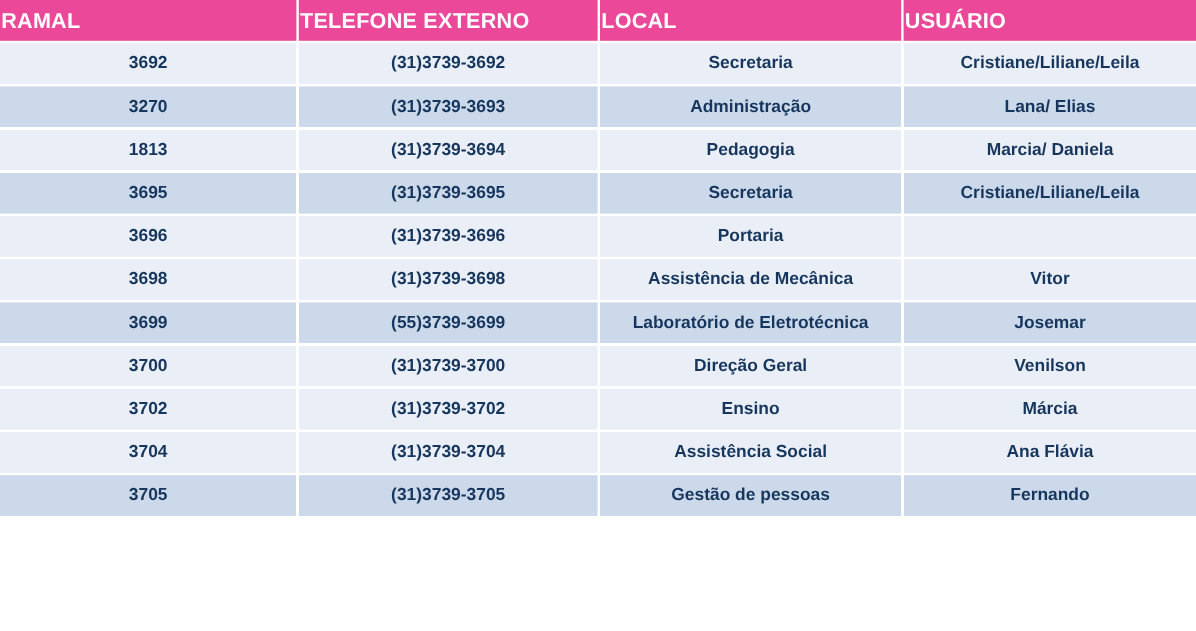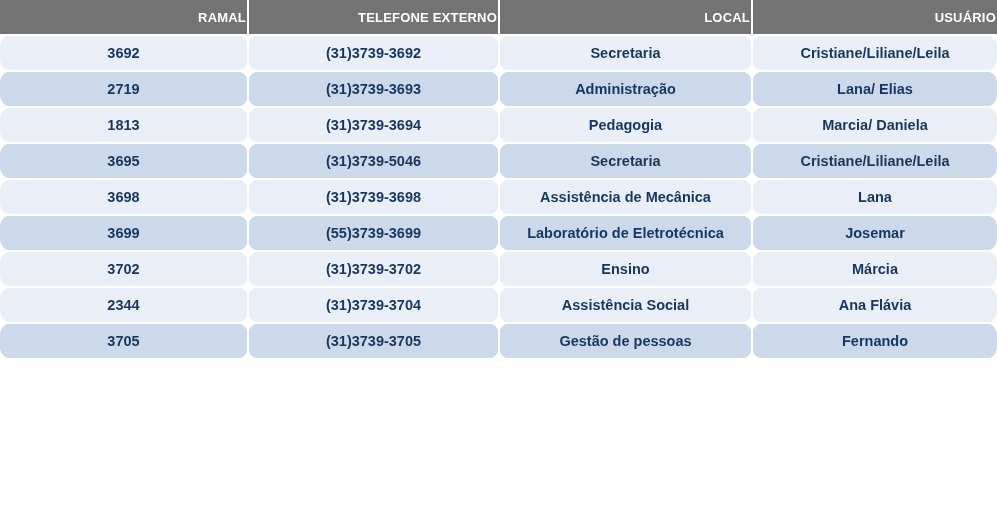--- a/index.html
+++ b/index.html
@@ -17,45 +17,44 @@
     border-collapse: collapse;
     width: 997px;
     table-layout: fixed;
   }
   col.c0 { width: 248px; }
   col.c1 { width: 251px; }
   col.c2 { width: 253px; }
   col.c3 { width: 245px; }
 
   thead th {
-    background: #737373;
+    background: #ec4899;
     color: #ffffff;
     font-weight: bold;
-    font-size: 13px;
+    font-size: 18px;
     height: 32px;
-    text-align: right;
+    text-align: left;
     vertical-align: middle;
     border-right: 2px solid #ffffff;
     border-bottom: 2px solid #ffffff;
     letter-spacing: 0.2px;
   }
   thead th:last-child { border-right: none; }
 
   tbody td {
     height: 32px;
     text-align: center;
     vertical-align: middle;
     font-size: 14.5px;
     font-weight: bold;
     color: #17365d;
     border-right: 2px solid #ffffff;
     border-bottom: 2px solid #ffffff;
     white-space: nowrap;
     overflow: hidden;
-    border-radius: 12px;
   }
   tbody td:last-child { border-right: none; }
 
   tbody tr.odd td  { background: #eaeff7; }
   tbody tr.even td { background: #ccd9ea; }
 </style>
 </head>
 <body>
 
 <table>
@@ -74,57 +73,69 @@
     </tr>
   </thead>
   <tbody>
     <tr class="odd">
       <td>3692</td>
       <td>(31)3739-3692</td>
       <td>Secretaria</td>
       <td>Cristiane/Liliane/Leila</td>
     </tr>
     <tr class="even">
-      <td>2719</td>
+      <td>3270</td>
       <td>(31)3739-3693</td>
       <td>Administração</td>
       <td>Lana/ Elias</td>
     </tr>
     <tr class="odd">
       <td>1813</td>
       <td>(31)3739-3694</td>
       <td>Pedagogia</td>
       <td>Marcia/ Daniela</td>
     </tr>
     <tr class="even">
       <td>3695</td>
-      <td>(31)3739-5046</td>
+      <td>(31)3739-3695</td>
       <td>Secretaria</td>
       <td>Cristiane/Liliane/Leila</td>
+    </tr>
+    <tr class="odd">
+      <td>3696</td>
+      <td>(31)3739-3696</td>
+      <td>Portaria</td>
+      <td></td>
     </tr>
     <tr class="odd">
       <td>3698</td>
       <td>(31)3739-3698</td>
       <td>Assistência de Mecânica</td>
-      <td>Lana</td>
+      <td>Vitor</td>
     </tr>
     <tr class="even">
       <td>3699</td>
       <td>(55)3739-3699</td>
       <td>Laboratório de Eletrotécnica</td>
       <td>Josemar</td>
     </tr>
     <tr class="odd">
+      <td>3700</td>
+      <td>(31)3739-3700</td>
+      <td>Direção Geral</td>
+      <td>Venilson</td>
+    </tr>
+    <tr class="odd">
       <td>3702</td>
       <td>(31)3739-3702</td>
       <td>Ensino</td>
       <td>Márcia</td>
     </tr>
     <tr class="odd">
-      <td>2344</td>
+      <td>3704</td>
       <td>(31)3739-3704</td>
       <td>Assistência Social</td>
       <td>Ana Flávia</td>
     </tr>
     <tr class="even">
       <td>3705</td>
       <td>(31)3739-3705</td>
       <td>Gestão de pessoas</td>
       <td>Fernando</td>
     </tr>

